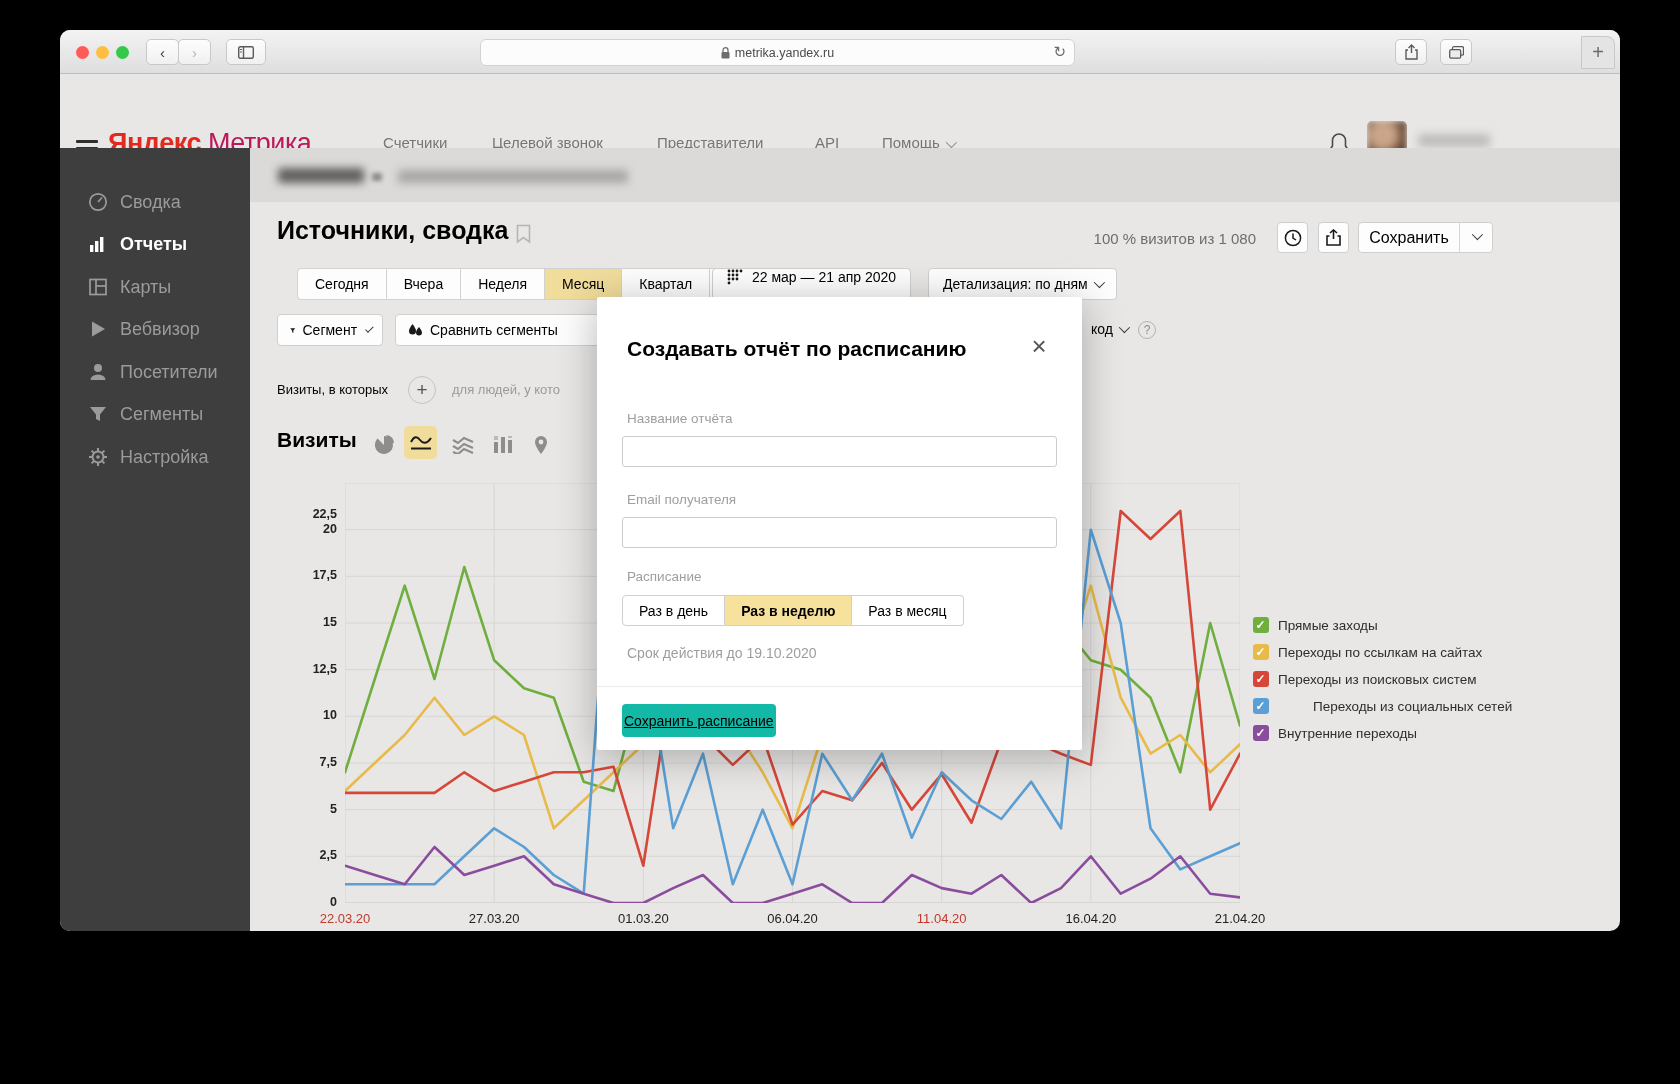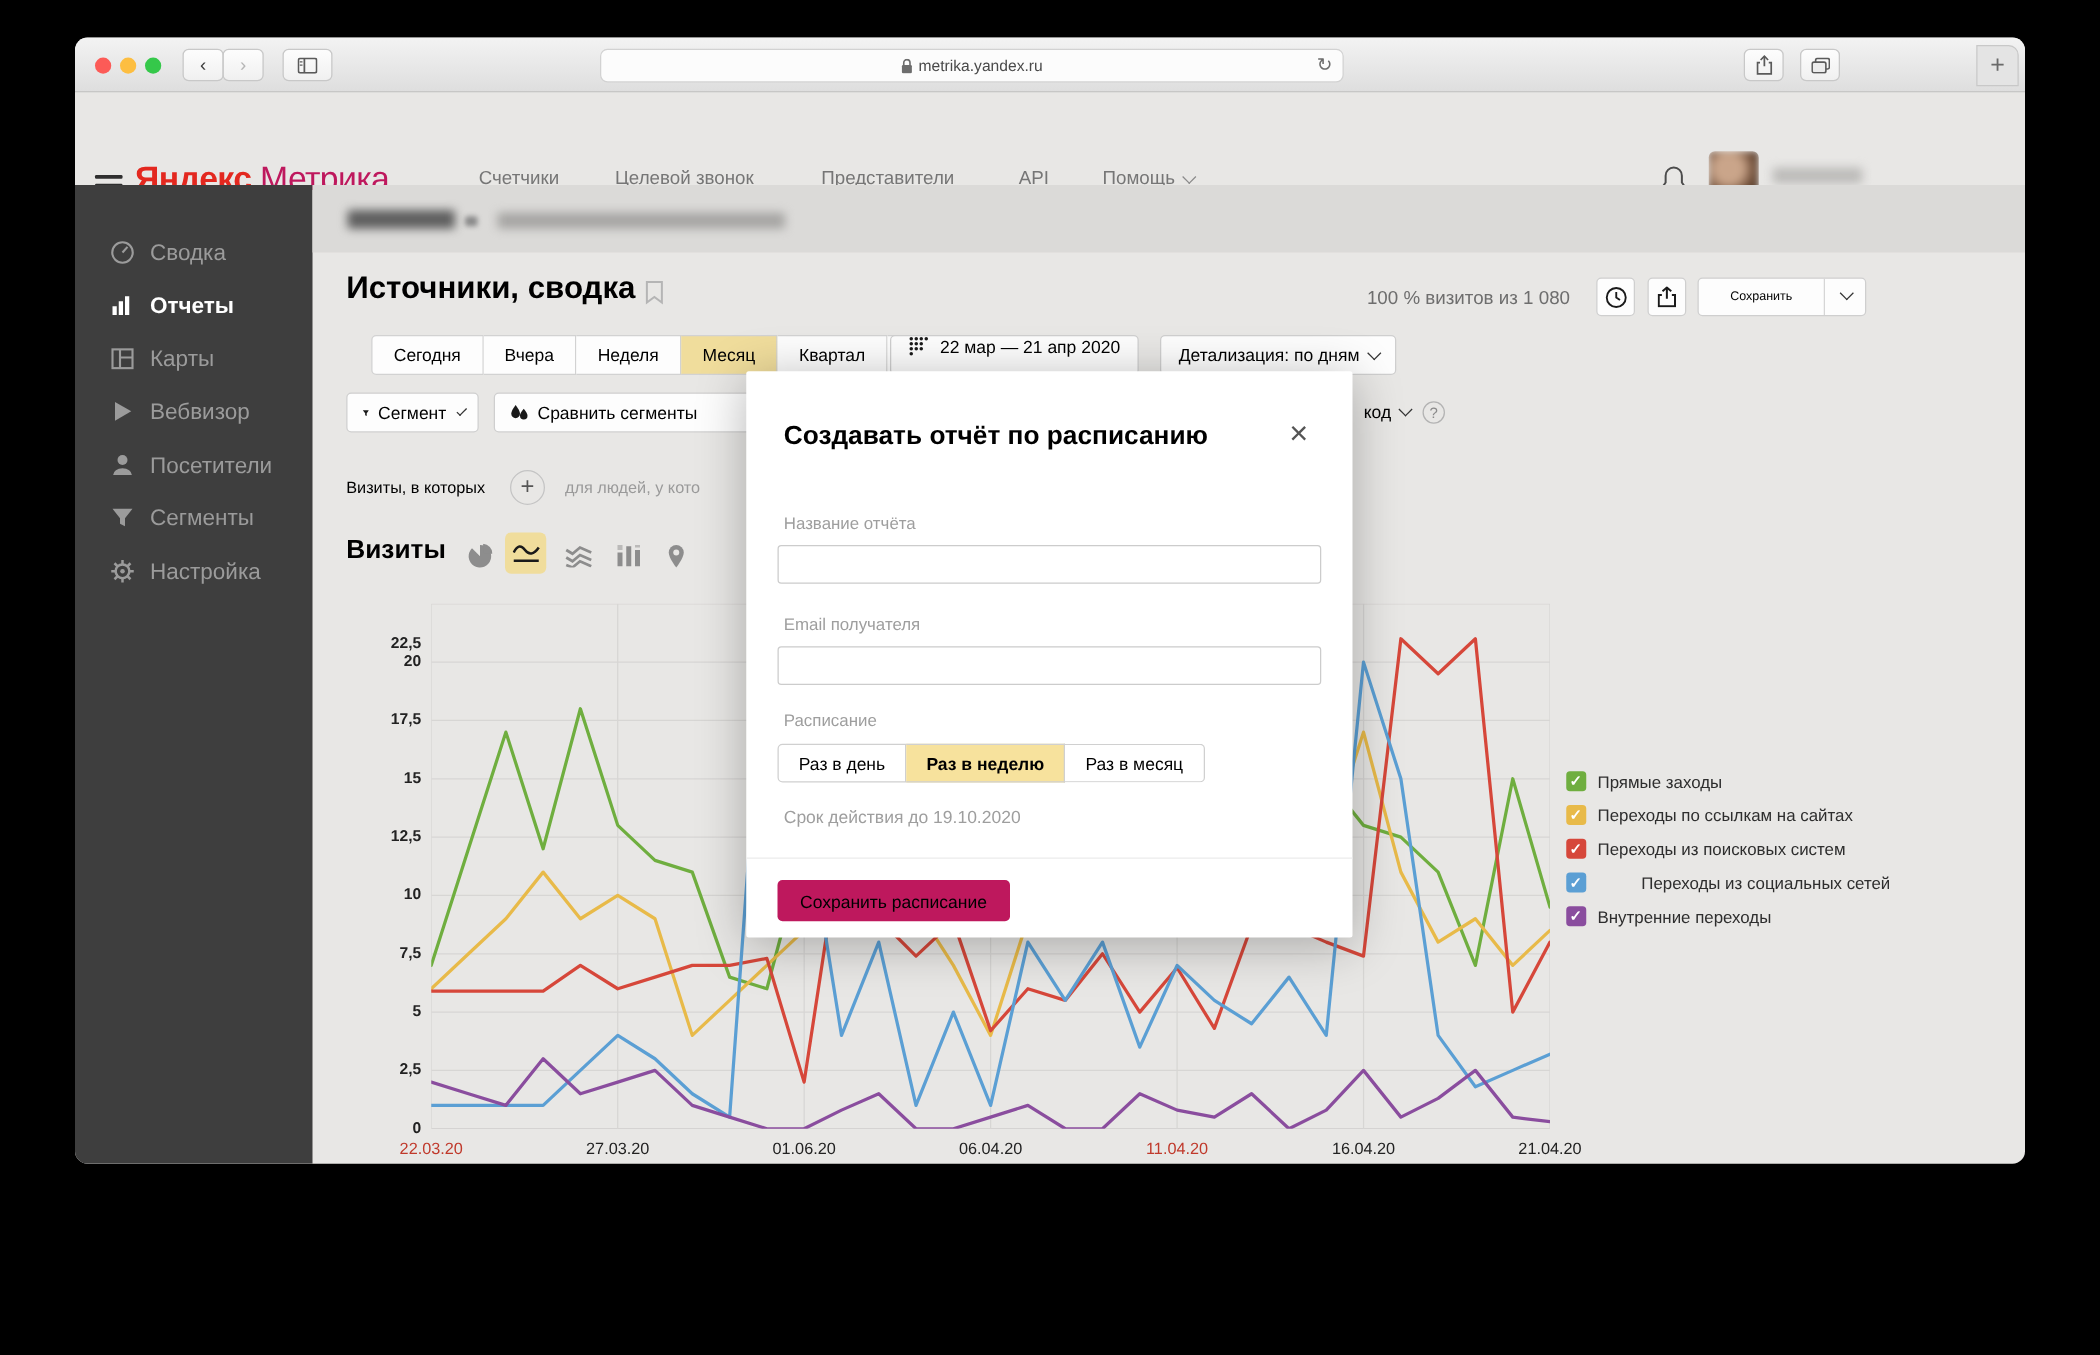--- a/index.html
+++ b/index.html
@@ -36,21 +36,21 @@
   .crumbs { position:absolute; left:190px; top:118px; width:1370px; height:54px; background:#dbdad8; }
   .blurblock { position:absolute; border-radius:2px; }
 
   
   .page-title { position:absolute; left:217px; top:186px; font-size:25px; font-weight:600; color:#000; }
   .bookmark { position:absolute; left:456px; top:194px; }
   .visits-info { position:absolute; left:980px; top:200px; width:216px; text-align:right; font-size:15px; color:#6e6e6e; }
   .btn { background:#fdfdfd; border:1px solid #cfcfcf; border-radius:4px; color:#000; }
   .icon-btn { position:absolute; top:192px; width:31px; height:31px; display:flex; align-items:center; justify-content:center; cursor:pointer; }
   .save-btn { position:absolute; left:1298px; top:192px; width:135px; height:31px; display:flex; align-items:center; cursor:pointer; }
-  .save-btn .lbl { flex:1; text-align:center; font-size:10px; }
+  .save-btn .lbl { flex:1; text-align:center; font-size:16px; }
   .save-btn .sep { width:1px; height:100%; background:#d6d6d6; }
   .save-btn .car { width:32px; display:flex; align-items:center; justify-content:center; }
 
   
   .tabs { position:absolute; left:217px; top:238px; height:32px; display:flex;padding-left:20px; }
   .tab { height:32px; border:1px solid #d2d2d2; border-left:none; background:#fdfdfd; font-size:14px; display:flex; align-items:center; justify-content:center; padding:0 17px; cursor:pointer; }
   .tab:first-child { border-left:1px solid #d2d2d2; border-radius:4px 0 0 4px; }
   .tab:last-child { border-radius:0 4px 4px 0; }
   .tab.active { background:#f0dd9c; }
   .range-btn { position:absolute; left:652px; top:238px; height:32px; padding:0 14px; display:flex; align-items:flex-start; gap:9px; font-size:14px; cursor:pointer; }
@@ -89,21 +89,21 @@
   .modal .close { position:absolute; left:430px; top:38px; width:24px; height:24px; color:#555; font-size:26px; font-weight:300; line-height:22px; text-align:center; cursor:pointer; }
   .f-label { position:absolute; left:30px; font-size:13.5px; color:#9e9e9e; }
   .f-input { position:absolute; left:25px; width:435px; height:31px; border:1px solid #ccc; border-radius:3px; background:#fff; padding:0 8px; font-size:14px; }
   .sched { position:absolute; left:25px; top:298px; display:flex; height:31px; }
   .sched .opt { border:1px solid #d0d0d0; border-left:none; background:#fff; font-size:14px; padding:0 16px; display:flex; align-items:center; cursor:pointer; }
   .sched .opt:first-child { border-left:1px solid #d0d0d0; border-radius:4px 0 0 4px; }
   .sched .opt:last-child { border-radius:0 4px 4px 0; }
   .sched .opt.active { background:#f7e29d; font-weight:700; }
   .expiry { position:absolute; left:30px; top:348px; font-size:14px; color:#9e9e9e; }
   .m-divider { position:absolute; left:0; top:389px; width:100%; height:1px; background:#ececec; }
-  .m-save { position:absolute; left:25px; top:407px; height:33px; padding:0 18px; background:#be185d; border:none; border-radius:4px; font-size:14px; color:#000; cursor:pointer; font-family:inherit; }
+  .m-save { position:absolute; left:25px; top:407px; height:33px; padding:0 2px; background:#14b8a6; border:none; border-radius:4px; font-size:14px; color:#000; cursor:pointer; font-family:inherit;text-decoration:underline; }
 </style>
 </head>
 <body>
 
 <div class="window">
 
   <div class="chrome">
     <div class="light" style="left:16px;background:#fc5b57;"></div>
     <div class="light" style="left:36px;background:#fdbe41;"></div>
     <div class="light" style="left:56px;background:#35c84a;"></div>
@@ -391,21 +391,21 @@
       <div class="ylab" style="top: 678.333px;">10</div>
       <div class="ylab" style="top: 631.667px;">12,5</div>
       <div class="ylab" style="top: 585px;">15</div>
       <div class="ylab" style="top: 538.333px;">17,5</div>
       <div class="ylab" style="top: 491.667px;">20</div>
       <div class="ylab" style="top: 445px; margin-top: 32px;">22,5</div>
     </div>
   <div id="x-labels">
       <div class="xlab red" style="left: 249px;">22.03.20</div>
       <div class="xlab" style="left: 398.167px;">27.03.20</div>
-      <div class="xlab" style="left: 547.333px;">01.06.20</div>
+      <div class="xlab" style="left: 547.333px;">01.03.20</div>
       <div class="xlab" style="left: 696.5px;">06.04.20</div>
       <div class="xlab red" style="left: 845.667px;">11.04.20</div>
       <div class="xlab" style="left: 994.833px;">16.04.20</div>
       <div class="xlab" style="left: 1144px;">21.04.20</div>
     </div>
 
   <div class="legend-row" style="top:586px;">
     <span class="legend-check" style="background: rgb(111, 174, 63);"></span>
     <span>Прямые заходы</span>
   </div>

